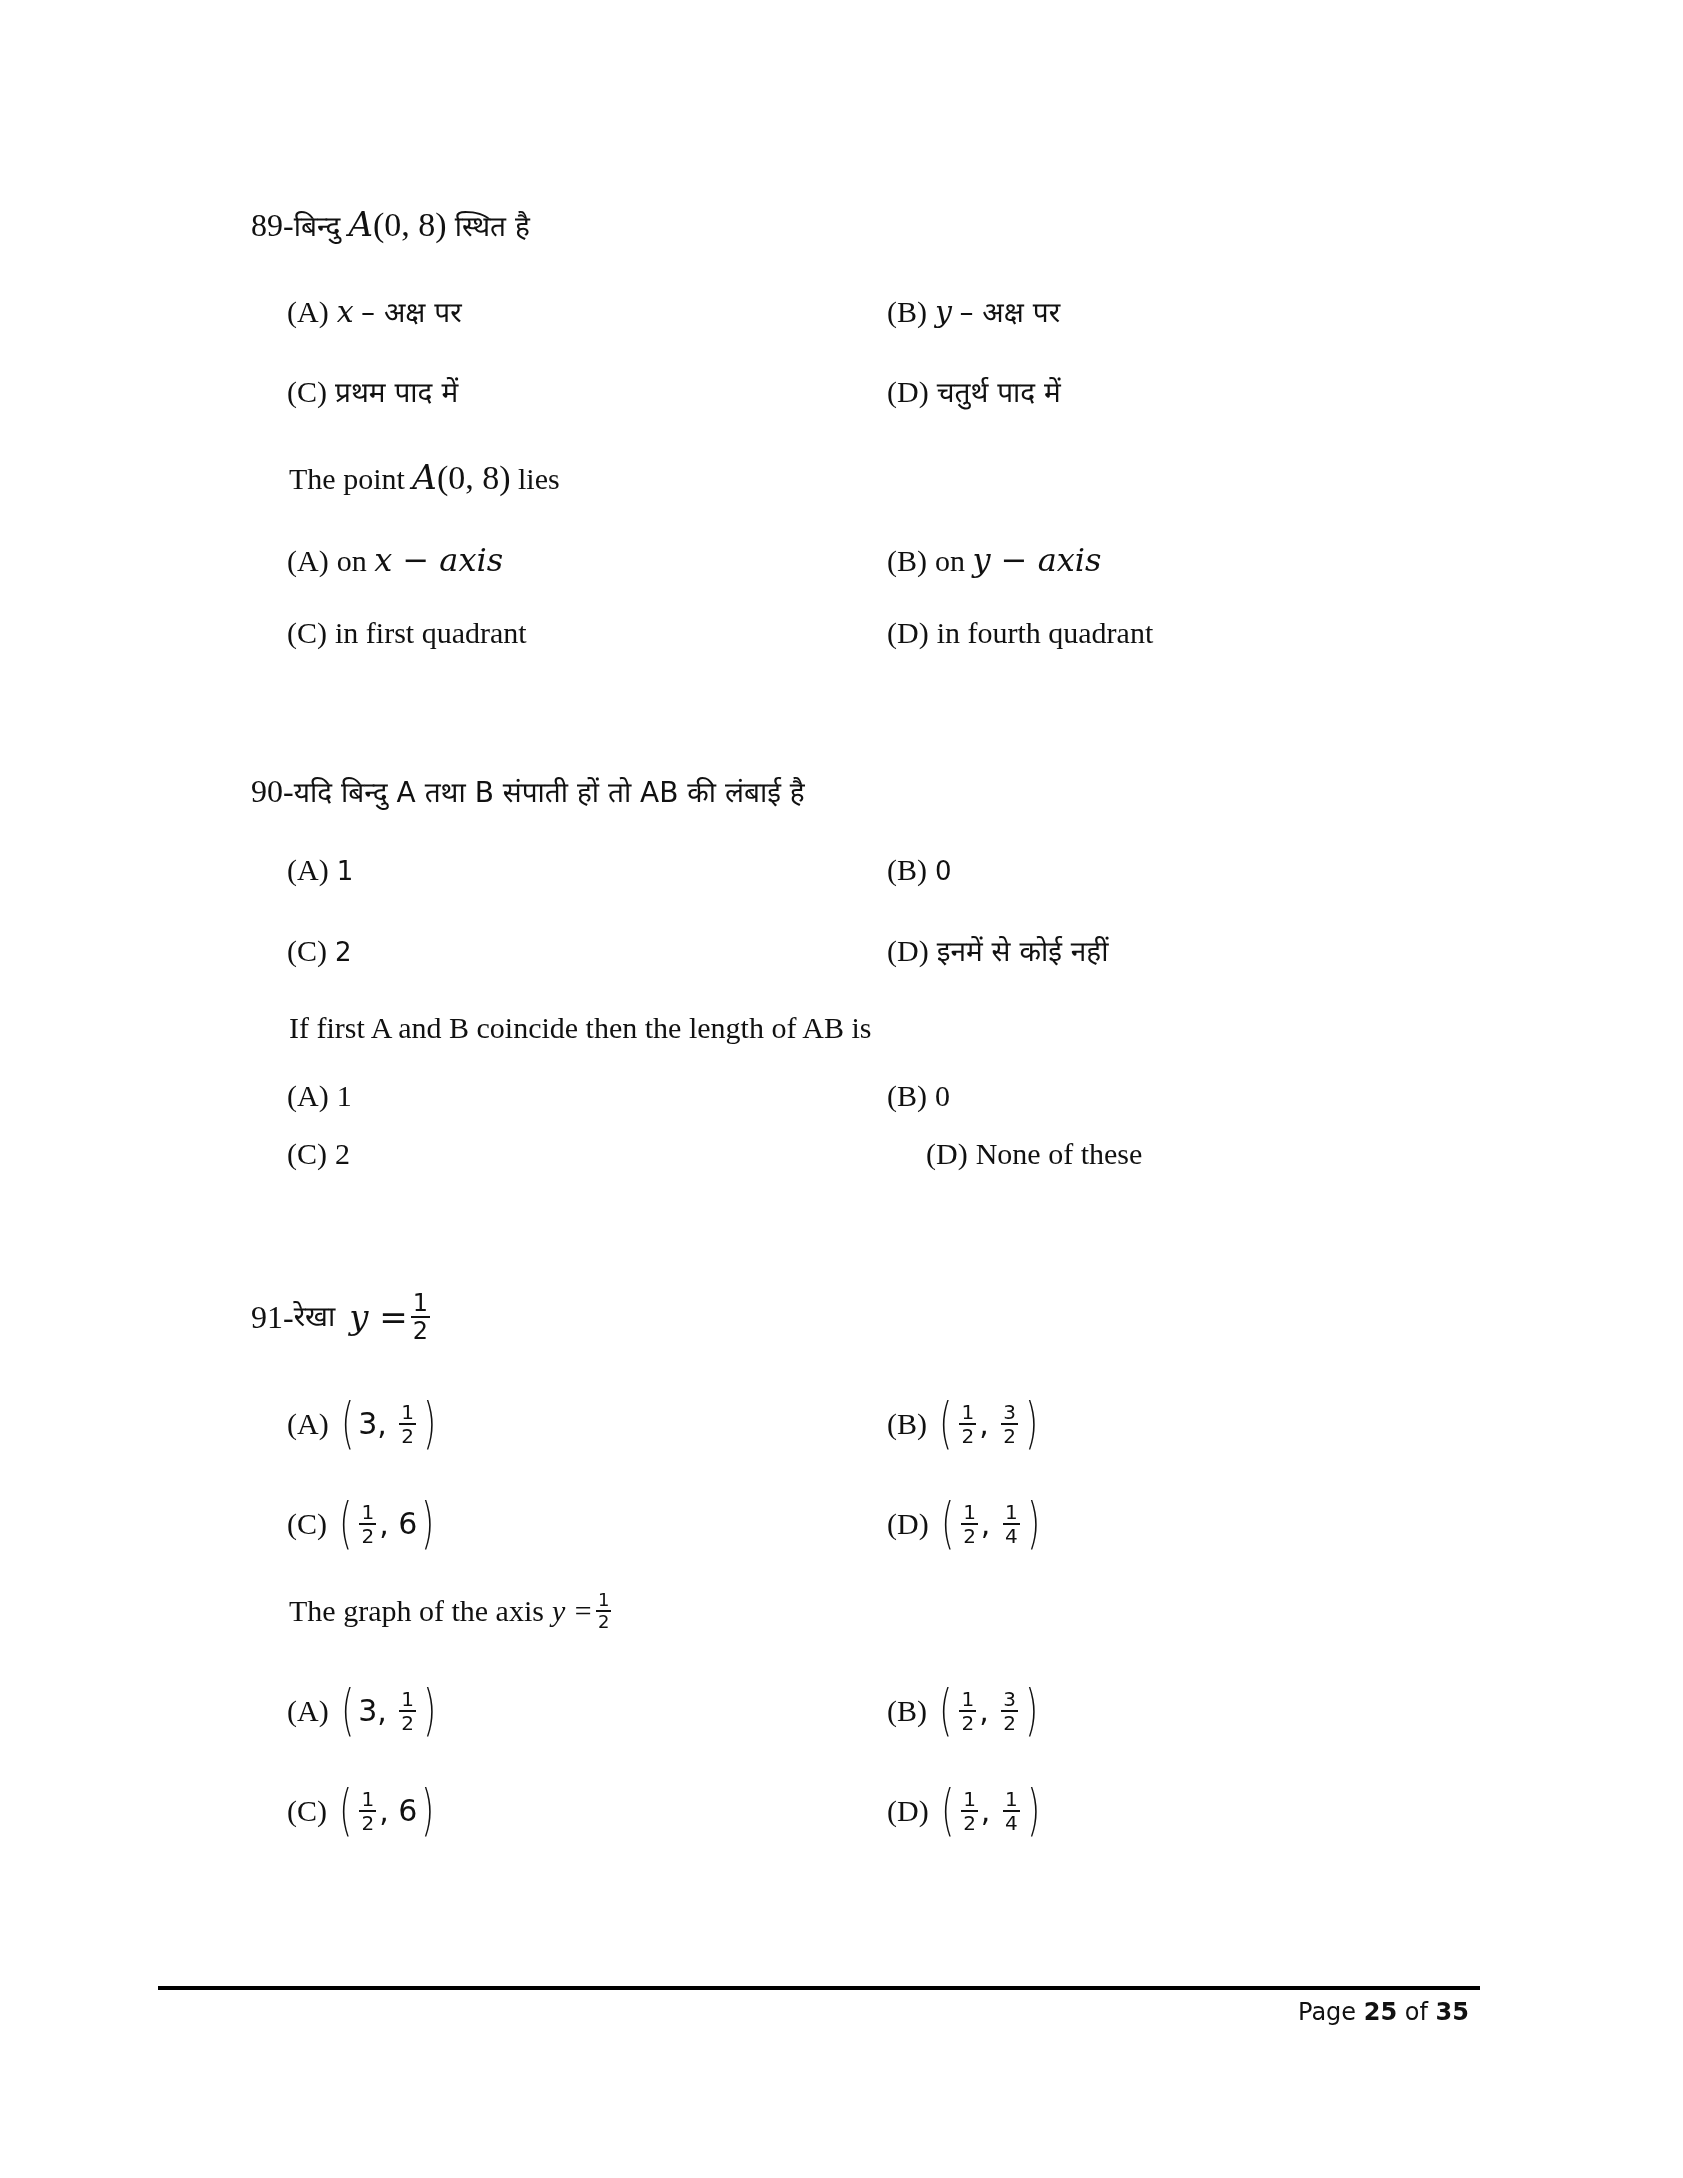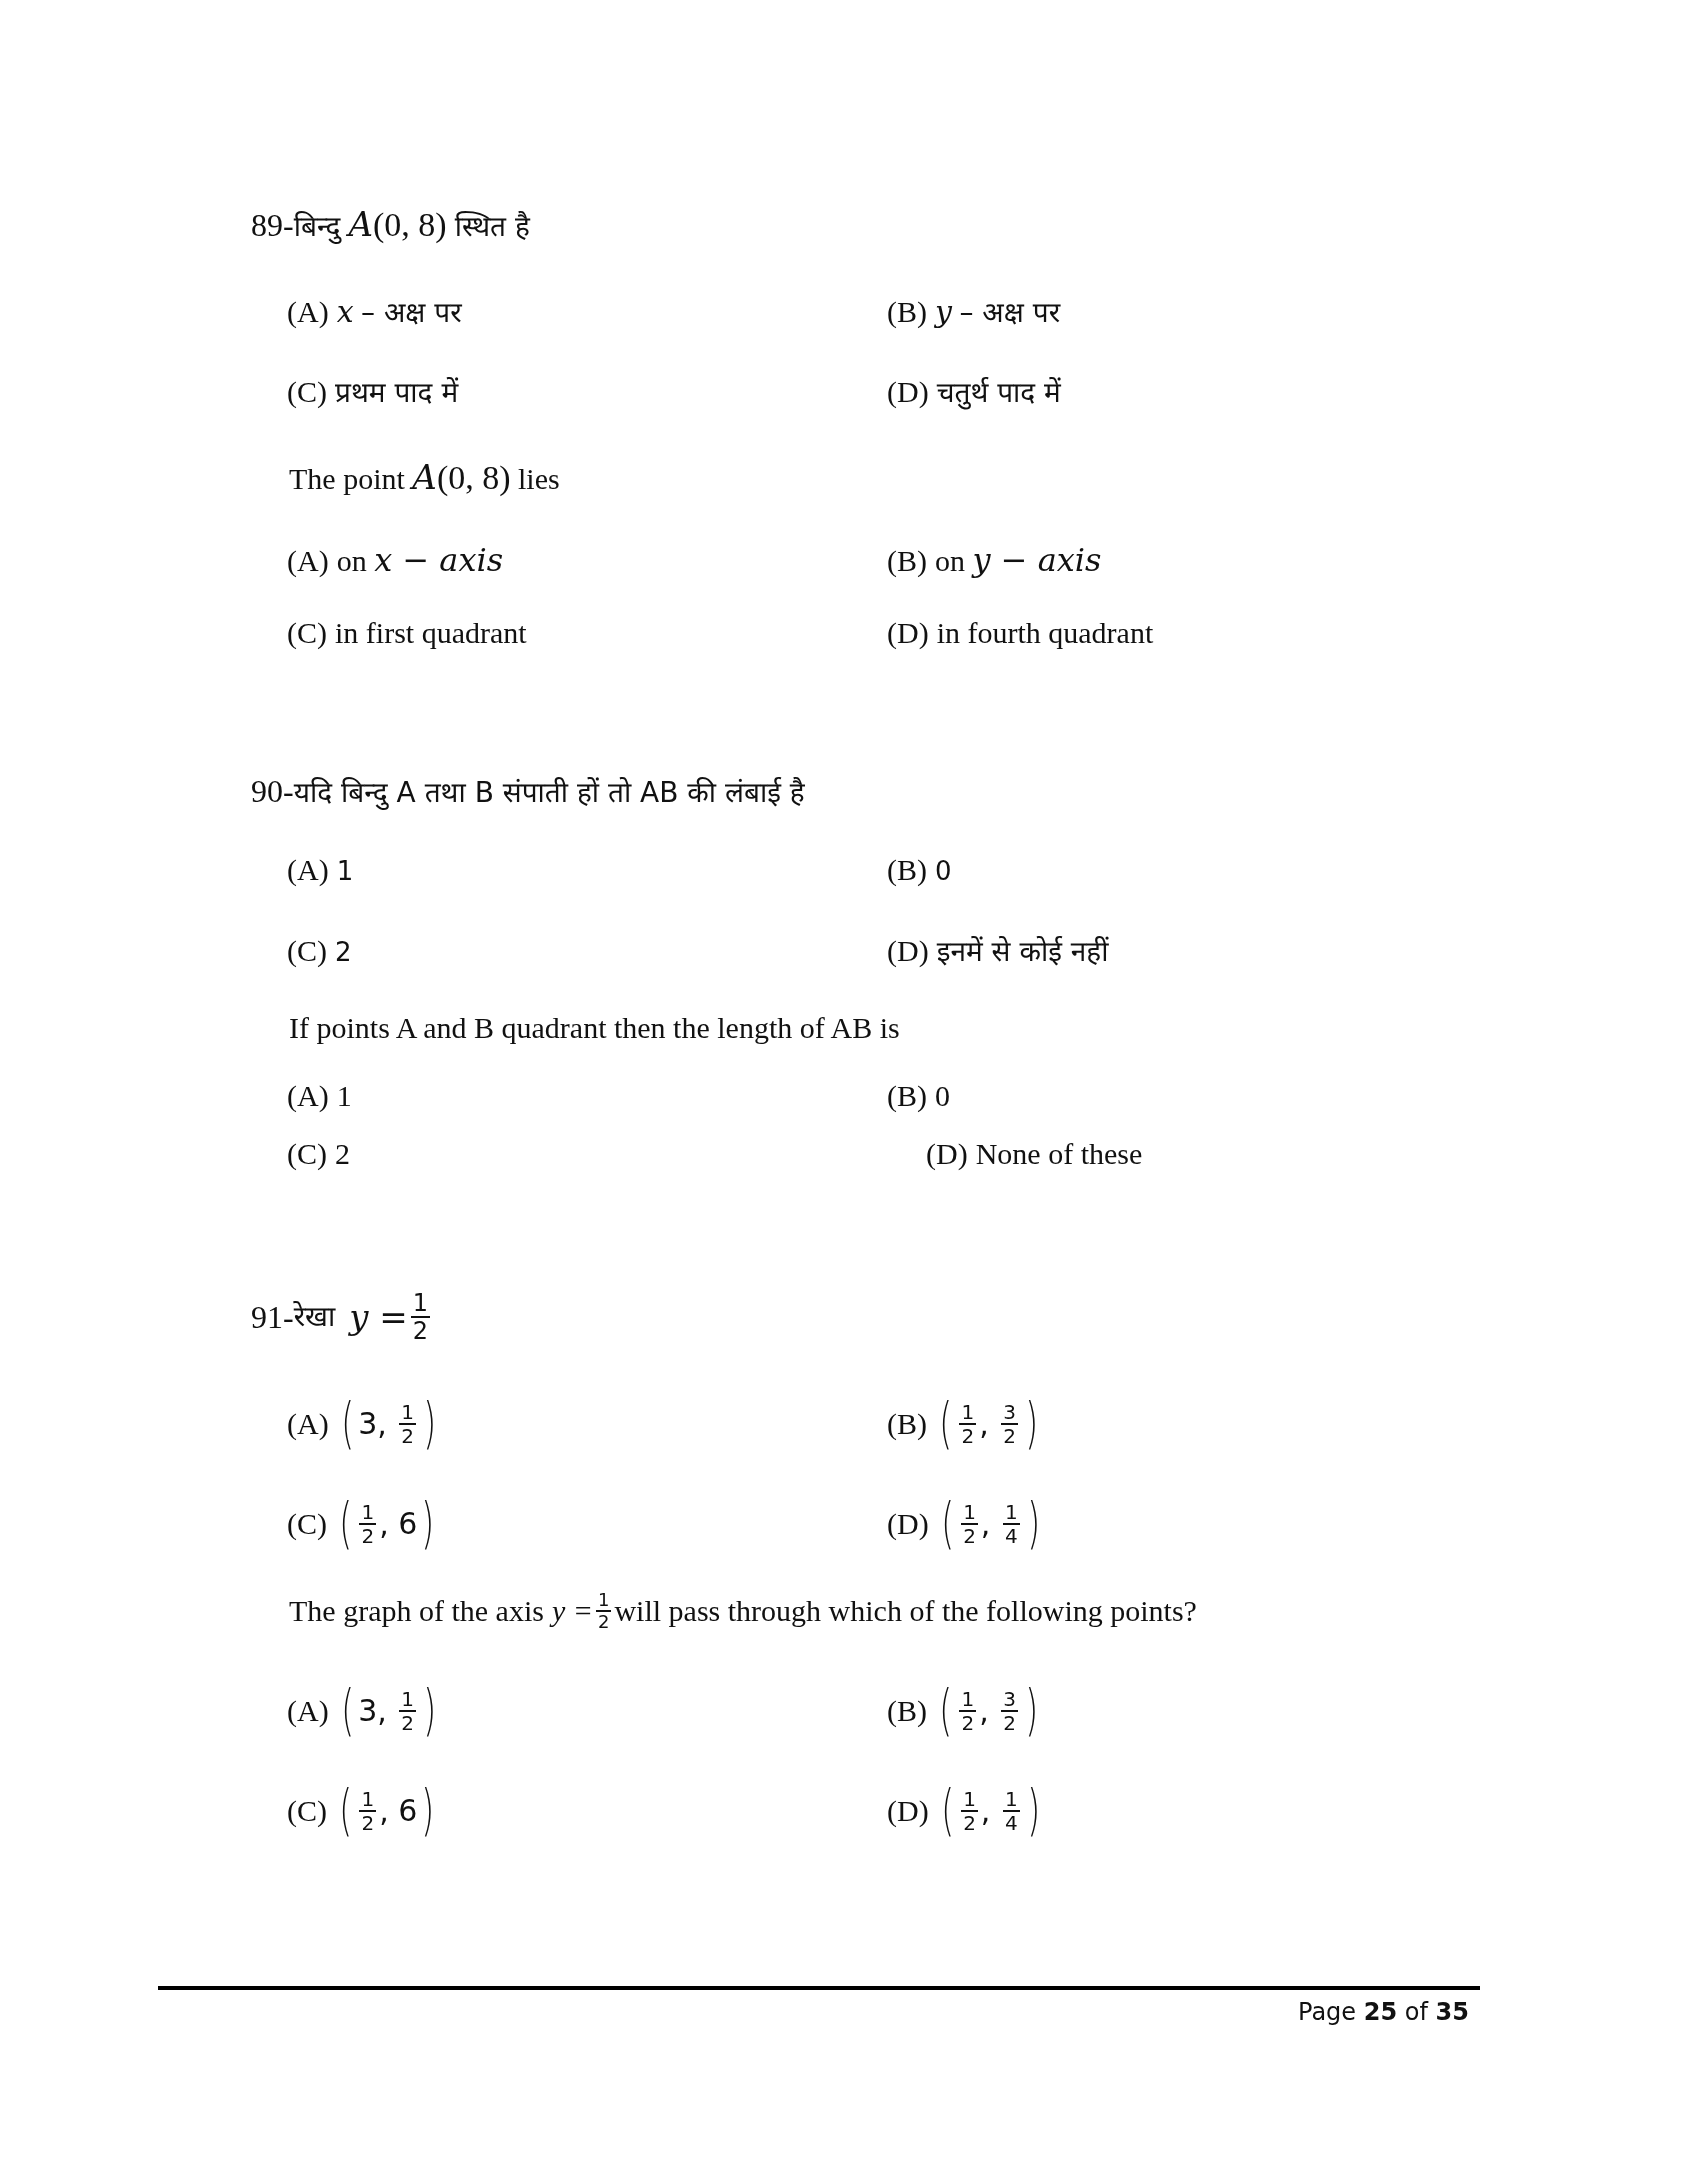--- a/index.html
+++ b/index.html
@@ -80,21 +80,21 @@
   <span class="letter">(B)</span><span class="sans">0</span>
 </div>
 <div class="abs opt" style="left:287px; top:931px;">
   <span class="letter">(C)</span><span class="sans">2</span>
 </div>
 <div class="abs opt" style="left:887px; top:931px;">
   <span class="letter">(D)</span><span class="deva">इनमें से कोई नहीं</span>
 </div>
 
 <div class="abs qtext" style="left:289px; top:1008px;">
-  <span>If points A and B quadrant then the length of AB is</span>
+  <span>If first A and B coincide then the length of AB is</span>
 </div>
 
 <div class="abs opt" style="left:287px; top:1076px;">
   <span class="letter">(A)</span><span>1</span>
 </div>
 <div class="abs opt" style="left:887px; top:1076px;">
   <span class="letter">(B)</span><span>0</span>
 </div>
 <div class="abs opt" style="left:287px; top:1134px;">
   <span class="letter">(C)</span><span>2</span>
@@ -164,21 +164,20 @@
     <span class="paren">)</span>
 </div>
 
 <div class="abs qtext" style="left:289px; top:1590px; display:flex; align-items:center;">
   <span>The graph of the axis</span>
   <span class="math" style="margin-left:8px; font-family:'Liberation Serif', serif;">y =</span>
   <span class="frac" style="font-size:18px; line-height:20px;">
       <span class="num">1</span>
       <span>2</span>
     </span>
-  <span>will pass through which of the following points?</span>
 </div>
 
 <div class="abs opt pt" style="left:287px; top:1679px;">
   <span class="letter">(A)</span>
   <span class="paren">(</span>
     <span class="val">3</span>
     <span class="val">,&nbsp;</span>
   <span class="frac">
       <span class="num">1</span>
       <span>2</span>

